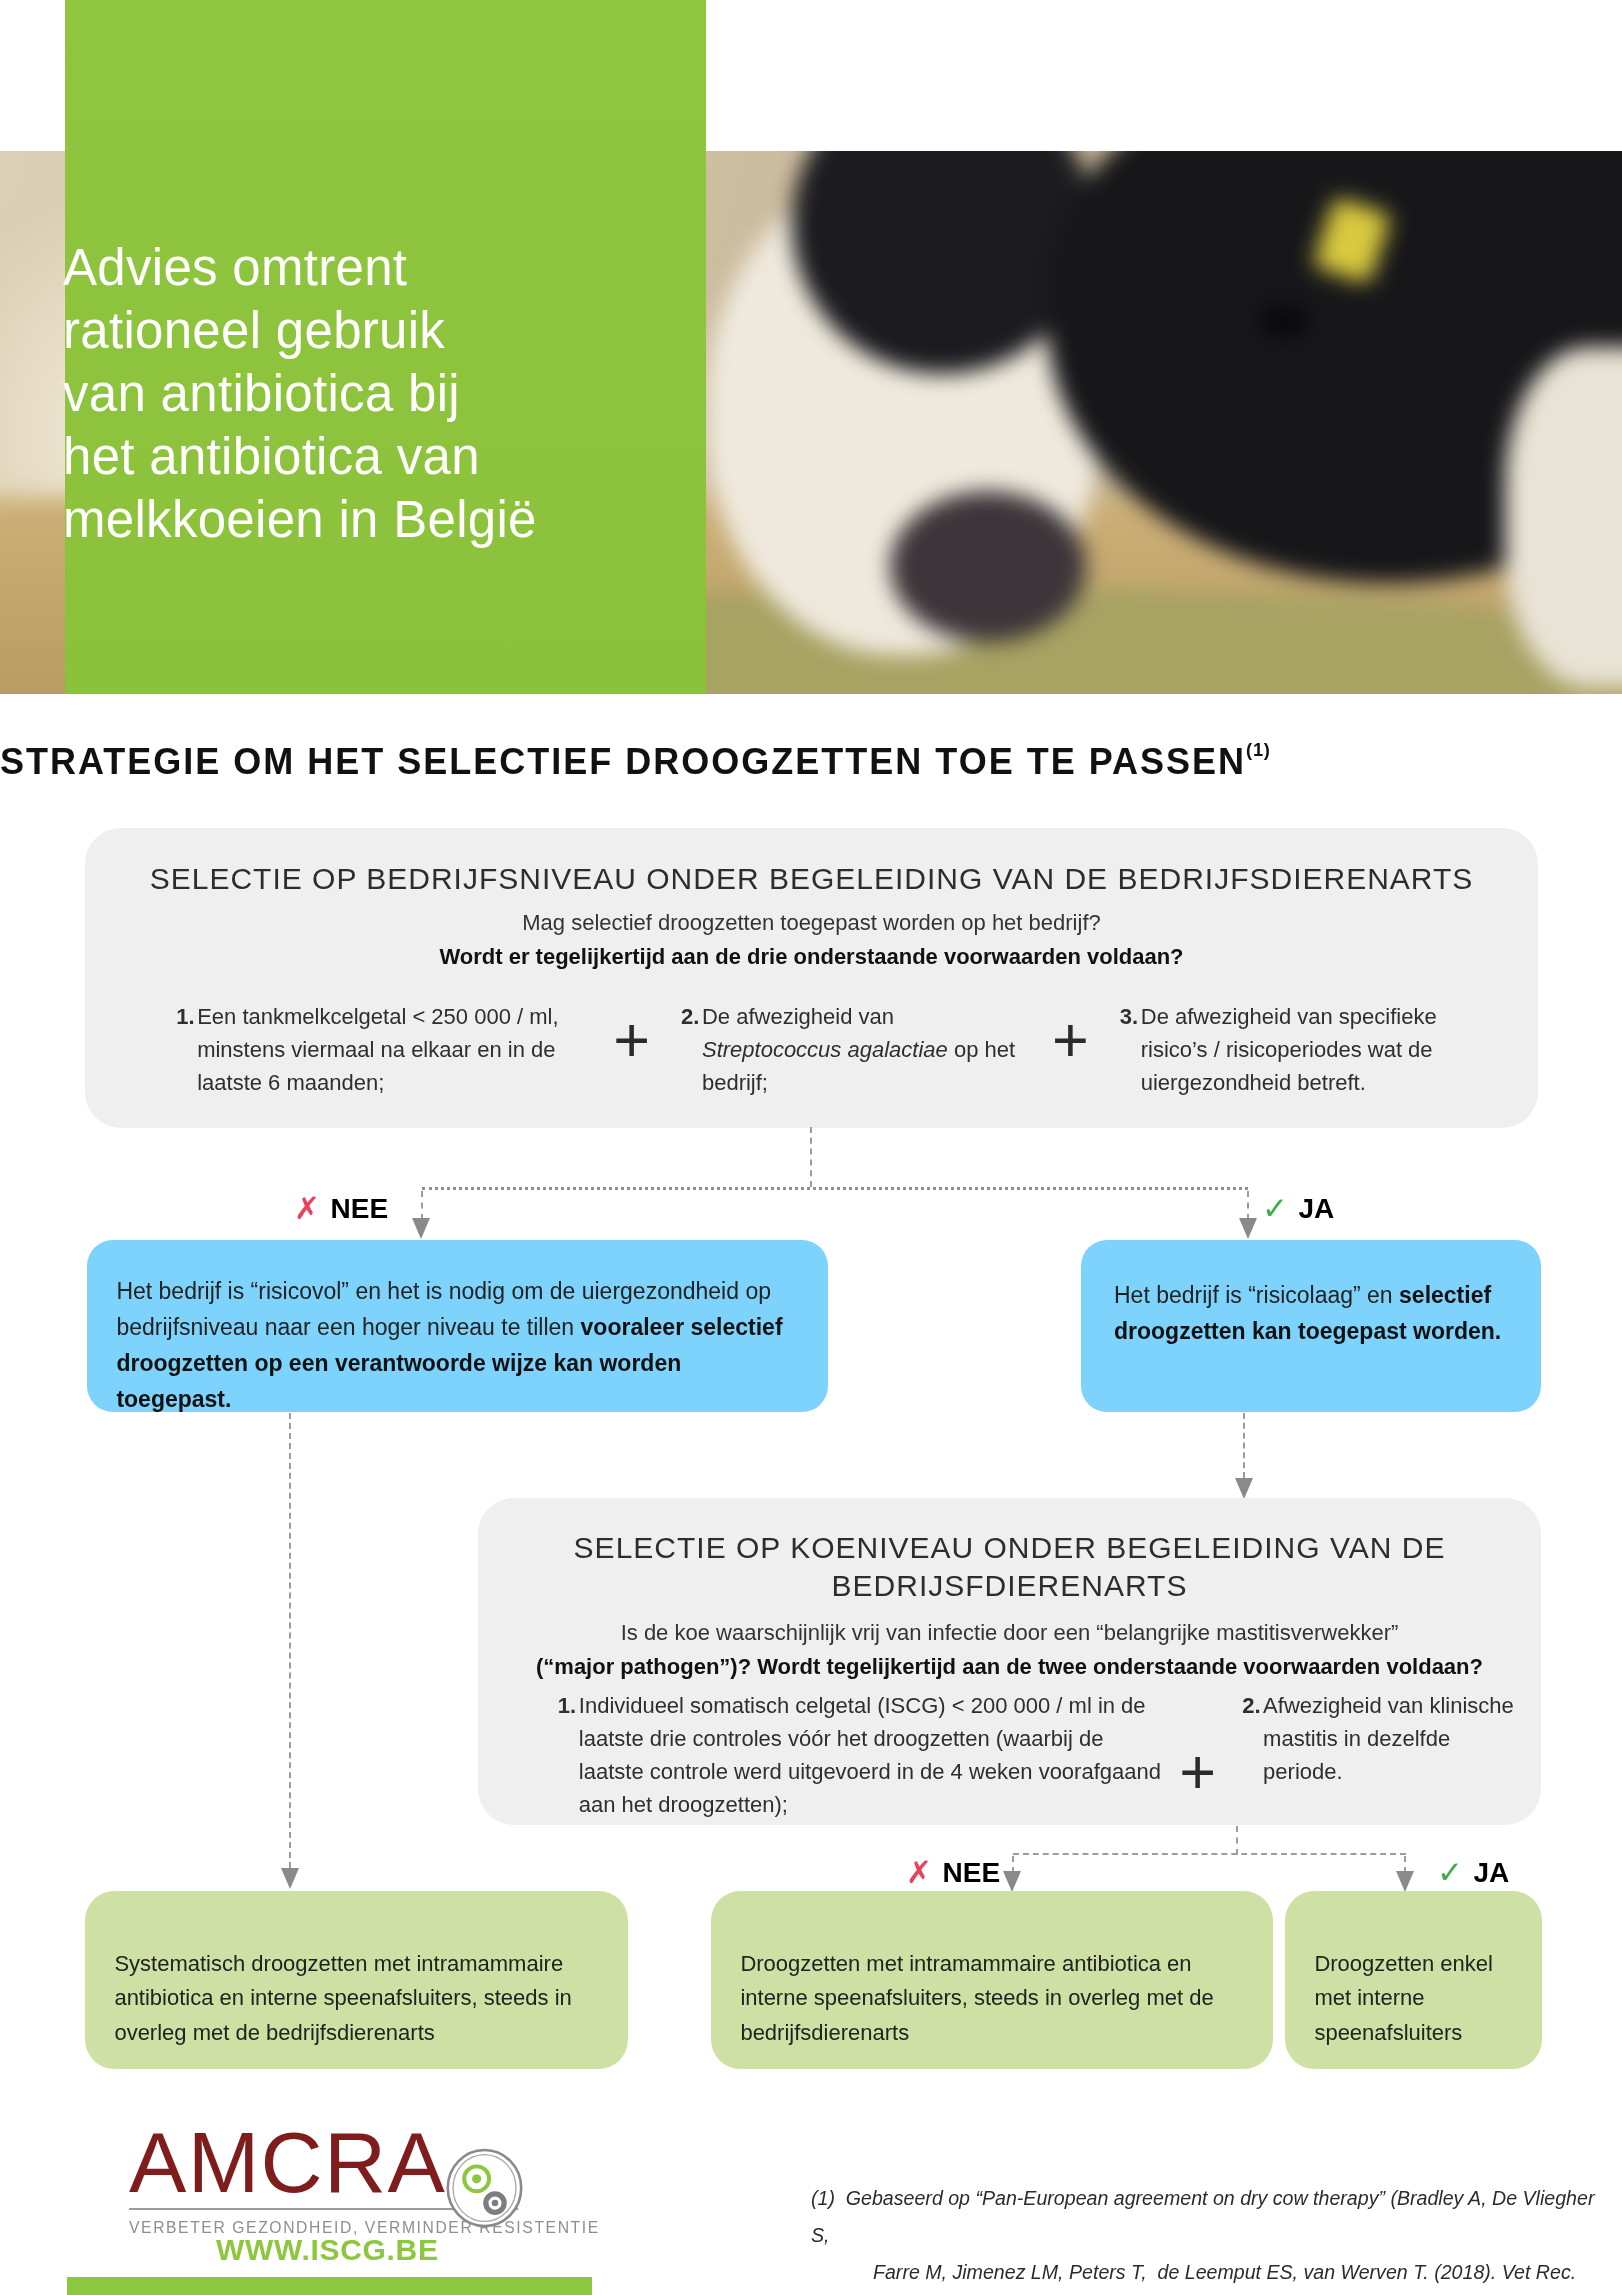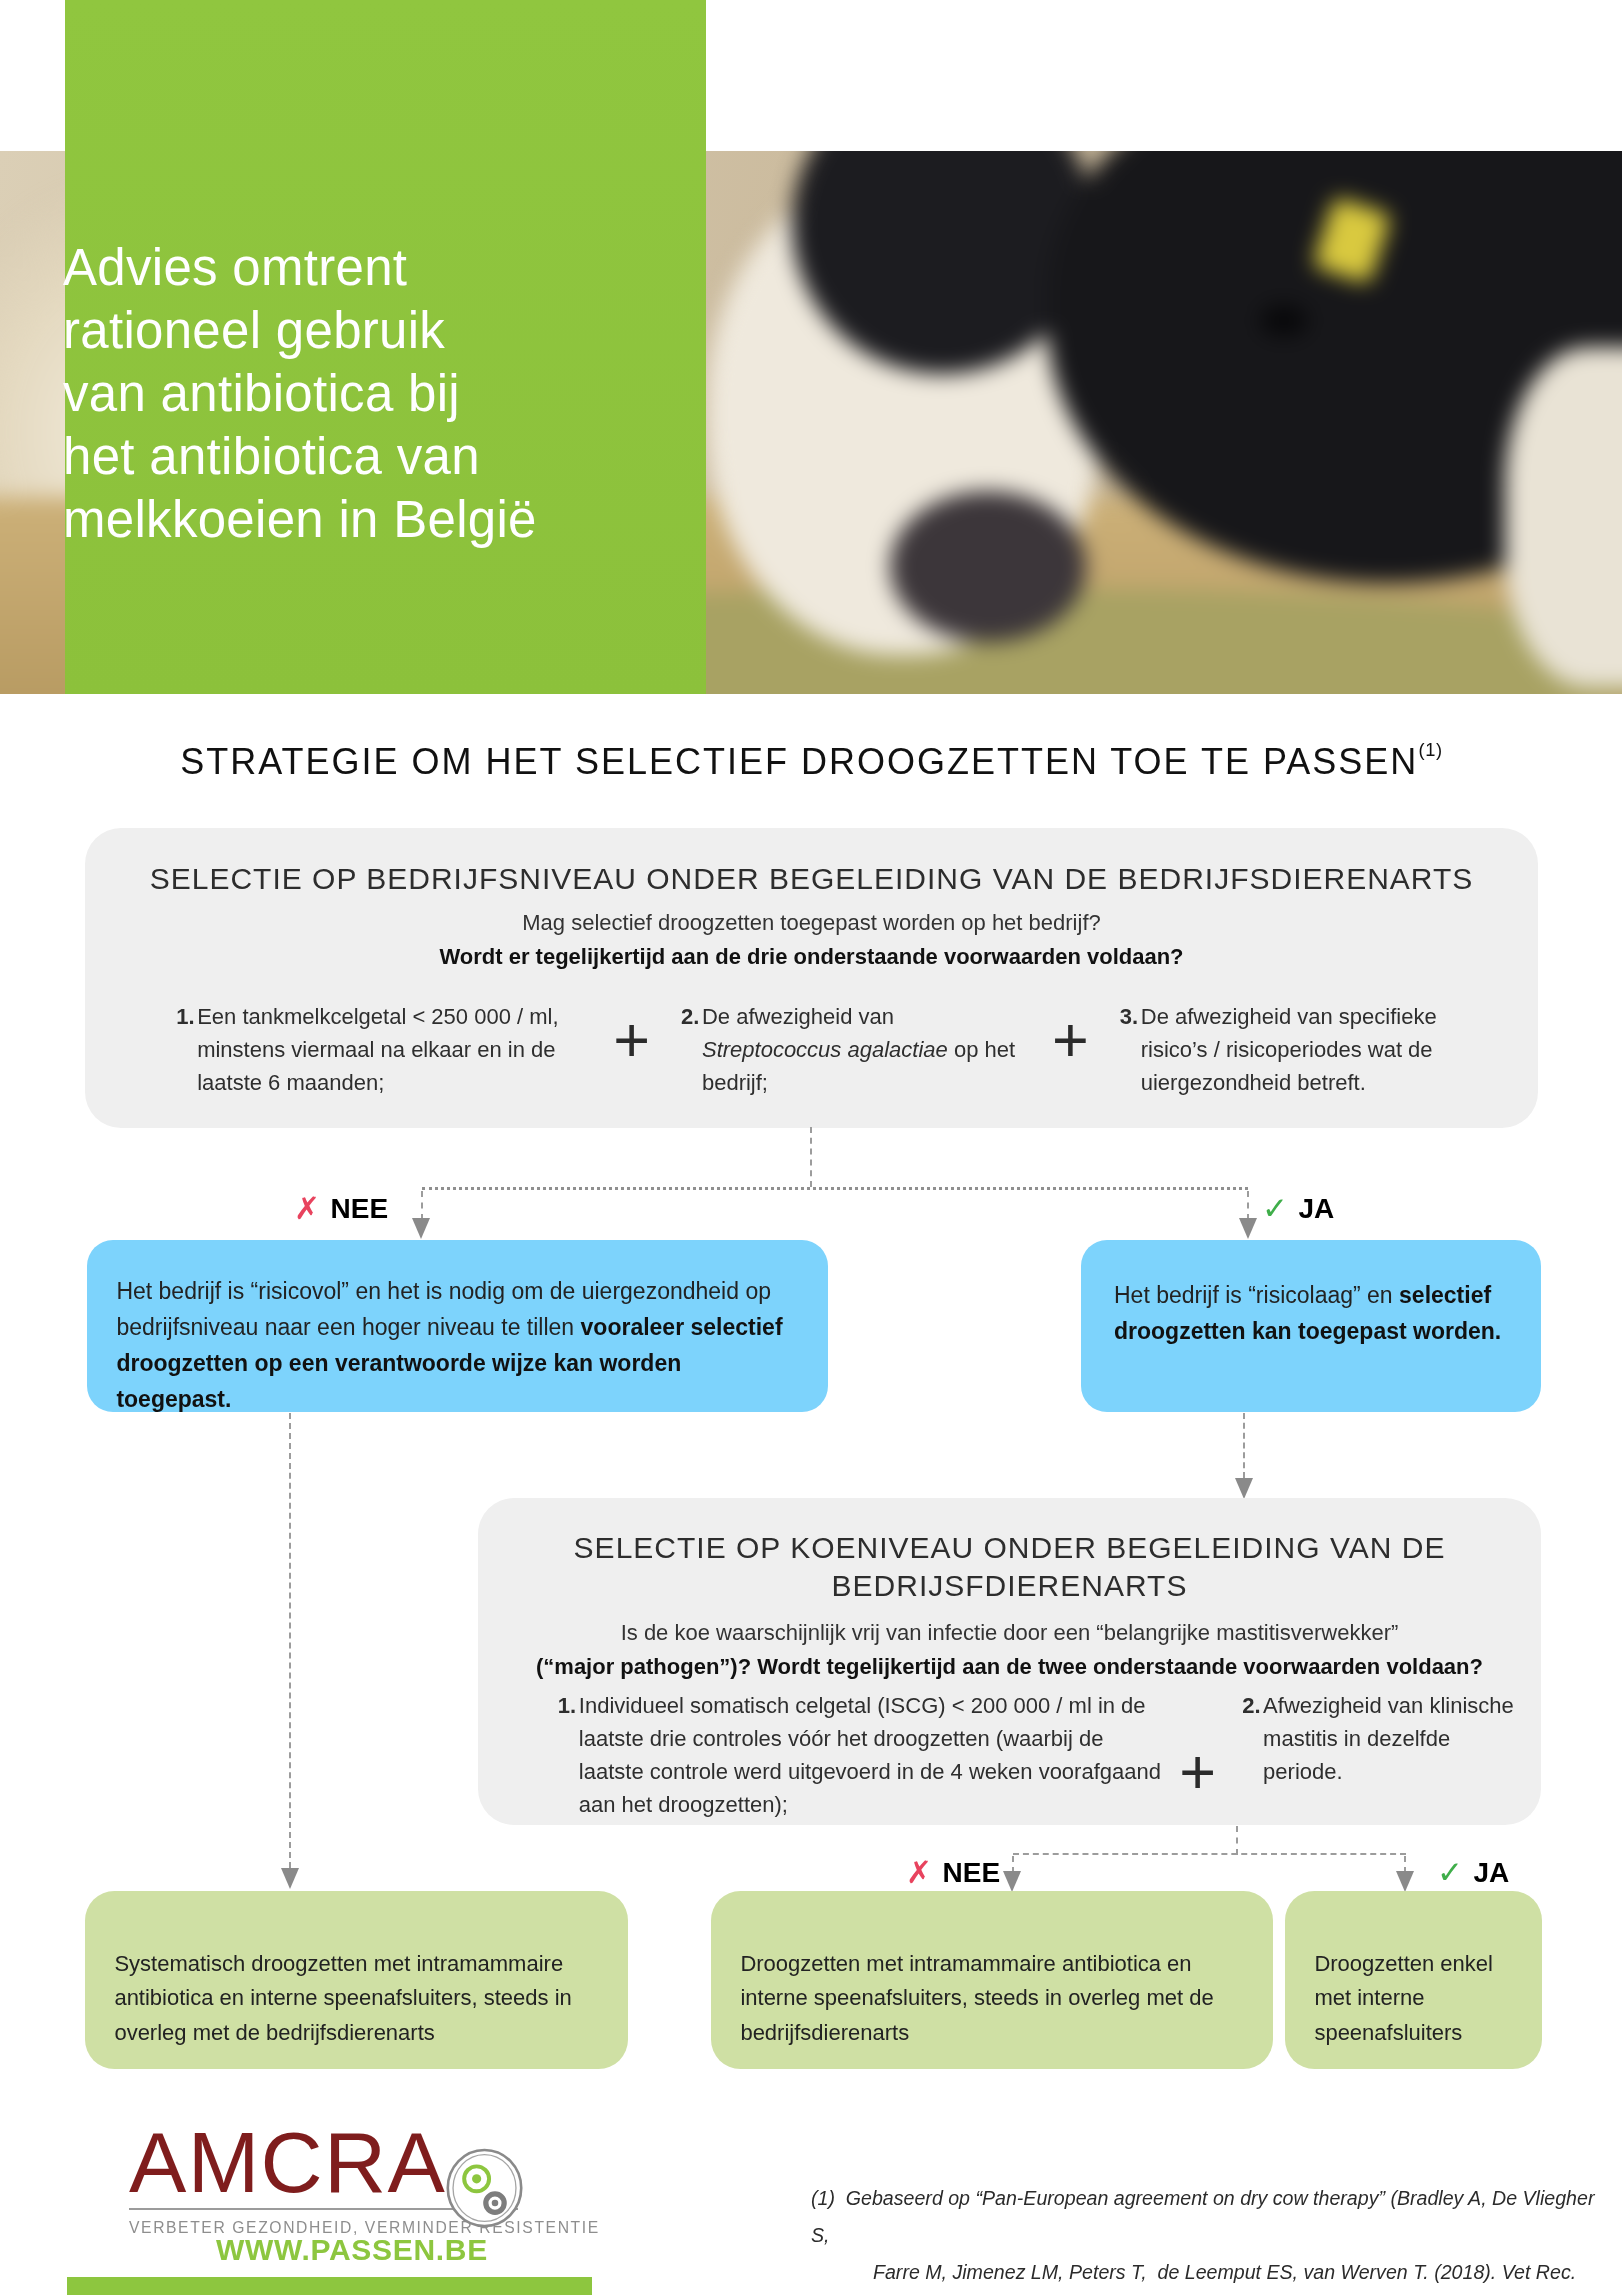--- a/index.html
+++ b/index.html
@@ -30,22 +30,22 @@
     background:#e9e3d5;}
   .ph.cow-eye{left:1286px;top:180px;width:48px;height:31px;border-radius:50%;background:#08080a;}
   .ph.ear-tag{left:1348px;top:79px;width:60px;height:73px;border-radius:9.2px;background:#d9c93f;
     transform:rotate(18deg);}
   
   .green-block{position:absolute;left:65px;top:0;width:641px;height:694px;
     background:linear-gradient(180deg,#90c63f 0%,#8cc13b 100%);}
   .poster-title{position:absolute;left:63px;top:236px;color:#fff;font-weight:200;
     font-size:51px;line-height:63px;letter-spacing:0.3px;}
   
-  .strategie{position:absolute;left:0;top:739px;width:1623px;text-align:center;
-    font-size:36px;font-weight:400;color:#111;letter-spacing:2px;}
+  .strategie{position:absolute;left:0;top:739px;width:1623px;
+    font-size:36px;font-weight:700;color:#111;letter-spacing:2px;}
   .strategie sup{font-size:18.3px;letter-spacing:0.7px;vertical-align:18.3px;}
   
   .graybox{position:absolute;background:#efefef;border-radius:36px;}
   .box1{left:85px;top:828px;width:1453px;height:300px;text-align:center;}
   .box-title{margin:34px 26px 0;font-size:30px;font-weight:400;letter-spacing:1px;color:#2d2d2d;}
   .q{margin:14.4px 0 0;font-size:22px;font-weight:300;color:#333;}
   .qb{margin:7.9px 0 0;font-size:22px;font-weight:700;color:#111;}
   .conds{display:flex;justify-content:center;text-align:left;margin-top:30px;}
   .cond{display:flex;font-size:22px;line-height:1.5;color:#2e2e2e;font-weight:300;}
   .cond .num{font-weight:700;margin-right:2.6px;}
@@ -250,21 +250,21 @@
   <div class="tagline">VERBETER GEZONDHEID, VERMINDER RESISTENTIE</div>
 </div>
 <svg class="logo-mark" viewBox="0 0 120 122">
   <ellipse cx="60" cy="61" rx="56" ry="58" fill="#ffffff" stroke="#8a8a8a" stroke-width="4"></ellipse>
   <ellipse cx="60" cy="61" rx="48" ry="51" fill="none" stroke="#a5a5a5" stroke-width="2"></ellipse>
   <circle cx="48" cy="47" r="19" fill="#ffffff" stroke="#8dc63f" stroke-width="6"></circle>
   <circle cx="48" cy="47" r="7" fill="#8dc63f"></circle>
   <circle cx="76" cy="84" r="14" fill="#ffffff" stroke="#7d7d7d" stroke-width="8"></circle>
   <circle cx="76" cy="84" r="5" fill="#7d7d7d"></circle>
 </svg>
-<div class="website">WWW.PASSEN.BE</div>
+<div class="website">WWW.ISCG.BE</div>
 
 <div class="footnote">
   <div class="fl1">(1)  Gebaseerd op “Pan-European agreement on dry cow therapy” (Bradley A, De Vliegher S,</div>
   <div class="fl2">Farre M, Jimenez LM, Peters T,  de Leemput ES, van Werven T. (2018). Vet Rec. 182: 637).</div>
 </div>
 
 <div class="bottom-bar"></div>
 
 
 </body></html>

